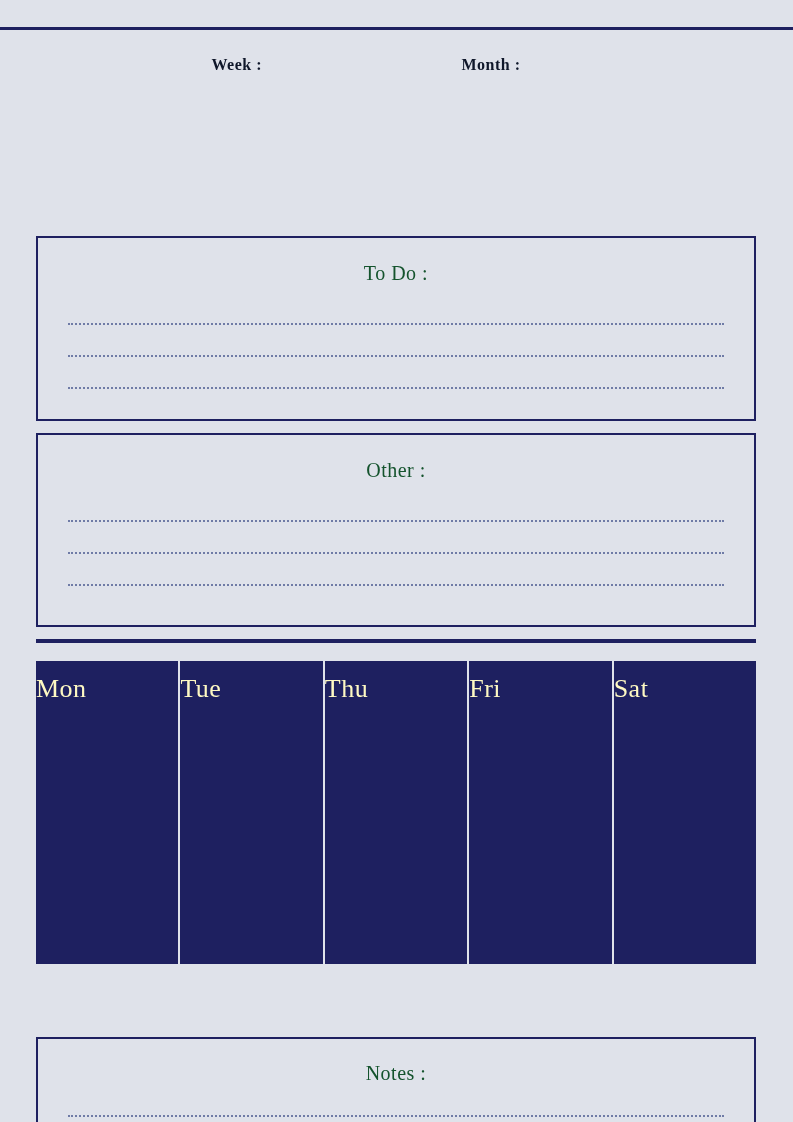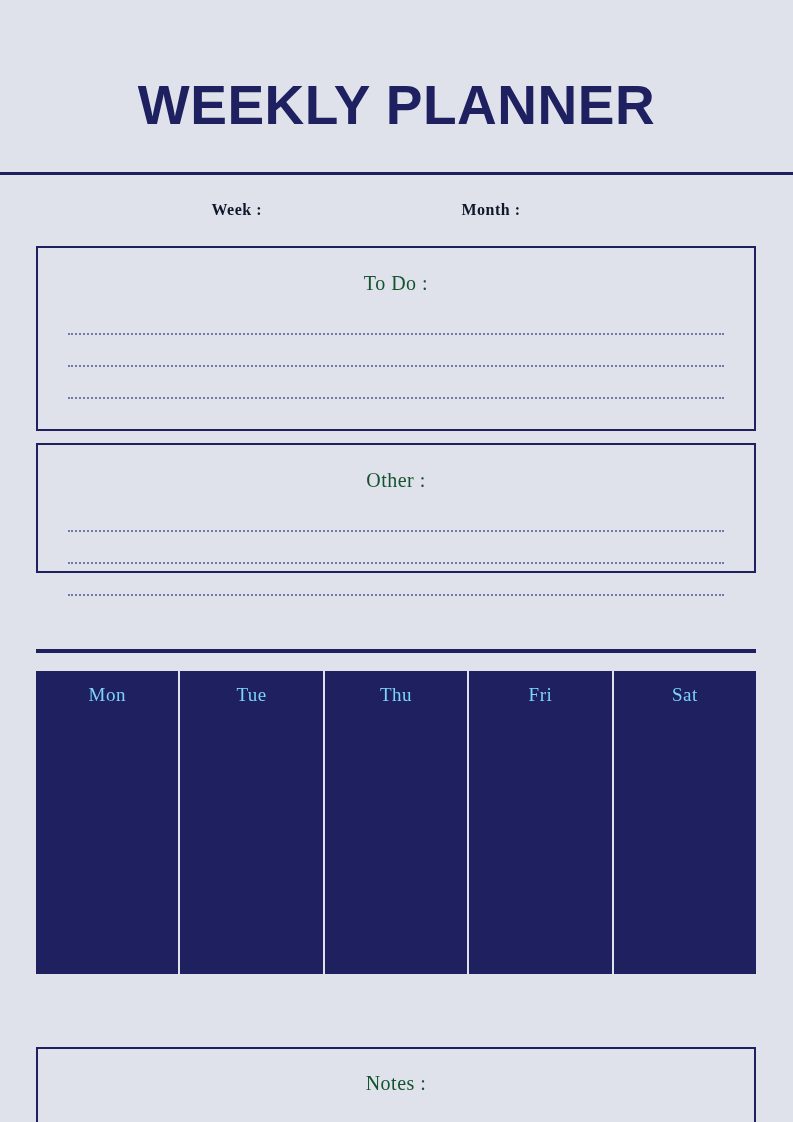--- a/index.html
+++ b/index.html
@@ -79,21 +79,21 @@
     margin: 0 30px;
   }
 
   
   #todo-box { top: 209px; height: 185px; }
   #todo-box .box-title { margin-top: 24px; }
   #todo-box .lines { margin-top: 38px; }
   #todo-box .dotline { margin-bottom: 30px; }
 
   
-  #other-box { top: 406px; height: 130px; }
+  #other-box { top: 406px; height: 194px; }
   #other-box .box-title { margin-top: 24px; }
   #other-box .lines { margin-top: 38px; }
   #other-box .dotline { margin-bottom: 30px; }
 
   
   .divider {
     position: absolute;
     left: 36px;
     top: 612px;
     width: 720px;
@@ -110,39 +110,38 @@
     height: 303px;
     display: flex;
     gap: 2px;
   }
   .day-col {
     flex: 1 1 0;
     background: #1e2060;
     position: relative;
   }
   .day-label {
-    color: #7dd3fc;
-    text-align: center;
-    font-size: 19px;
+    color: #fef9c3;
+    text-align: left;
+    font-size: 26px;
     margin-top: 13px;
     letter-spacing: 0.5px;
   }
 
   
   #notes-box { top: 1010px; height: 125px; }
   #notes-box .box-title { margin-top: 23px; }
   #notes-box .lines { margin-top: 30px; }
   #notes-box .dotline { margin-bottom: 27px; }
 </style>
 </head>
 <body>
 
 <div class="page">
 
-  <h1 class="title">WEEKLY PLANNER</h1>
   <div class="title-rule"></div>
 
   <div class="meta-row">
     <div class="meta-item week">Week :</div>
     <div class="meta-item month">Month :</div>
   </div>
 
   <div class="box" id="todo-box">
     <div class="box-title">To Do :</div>
     <div class="lines">

